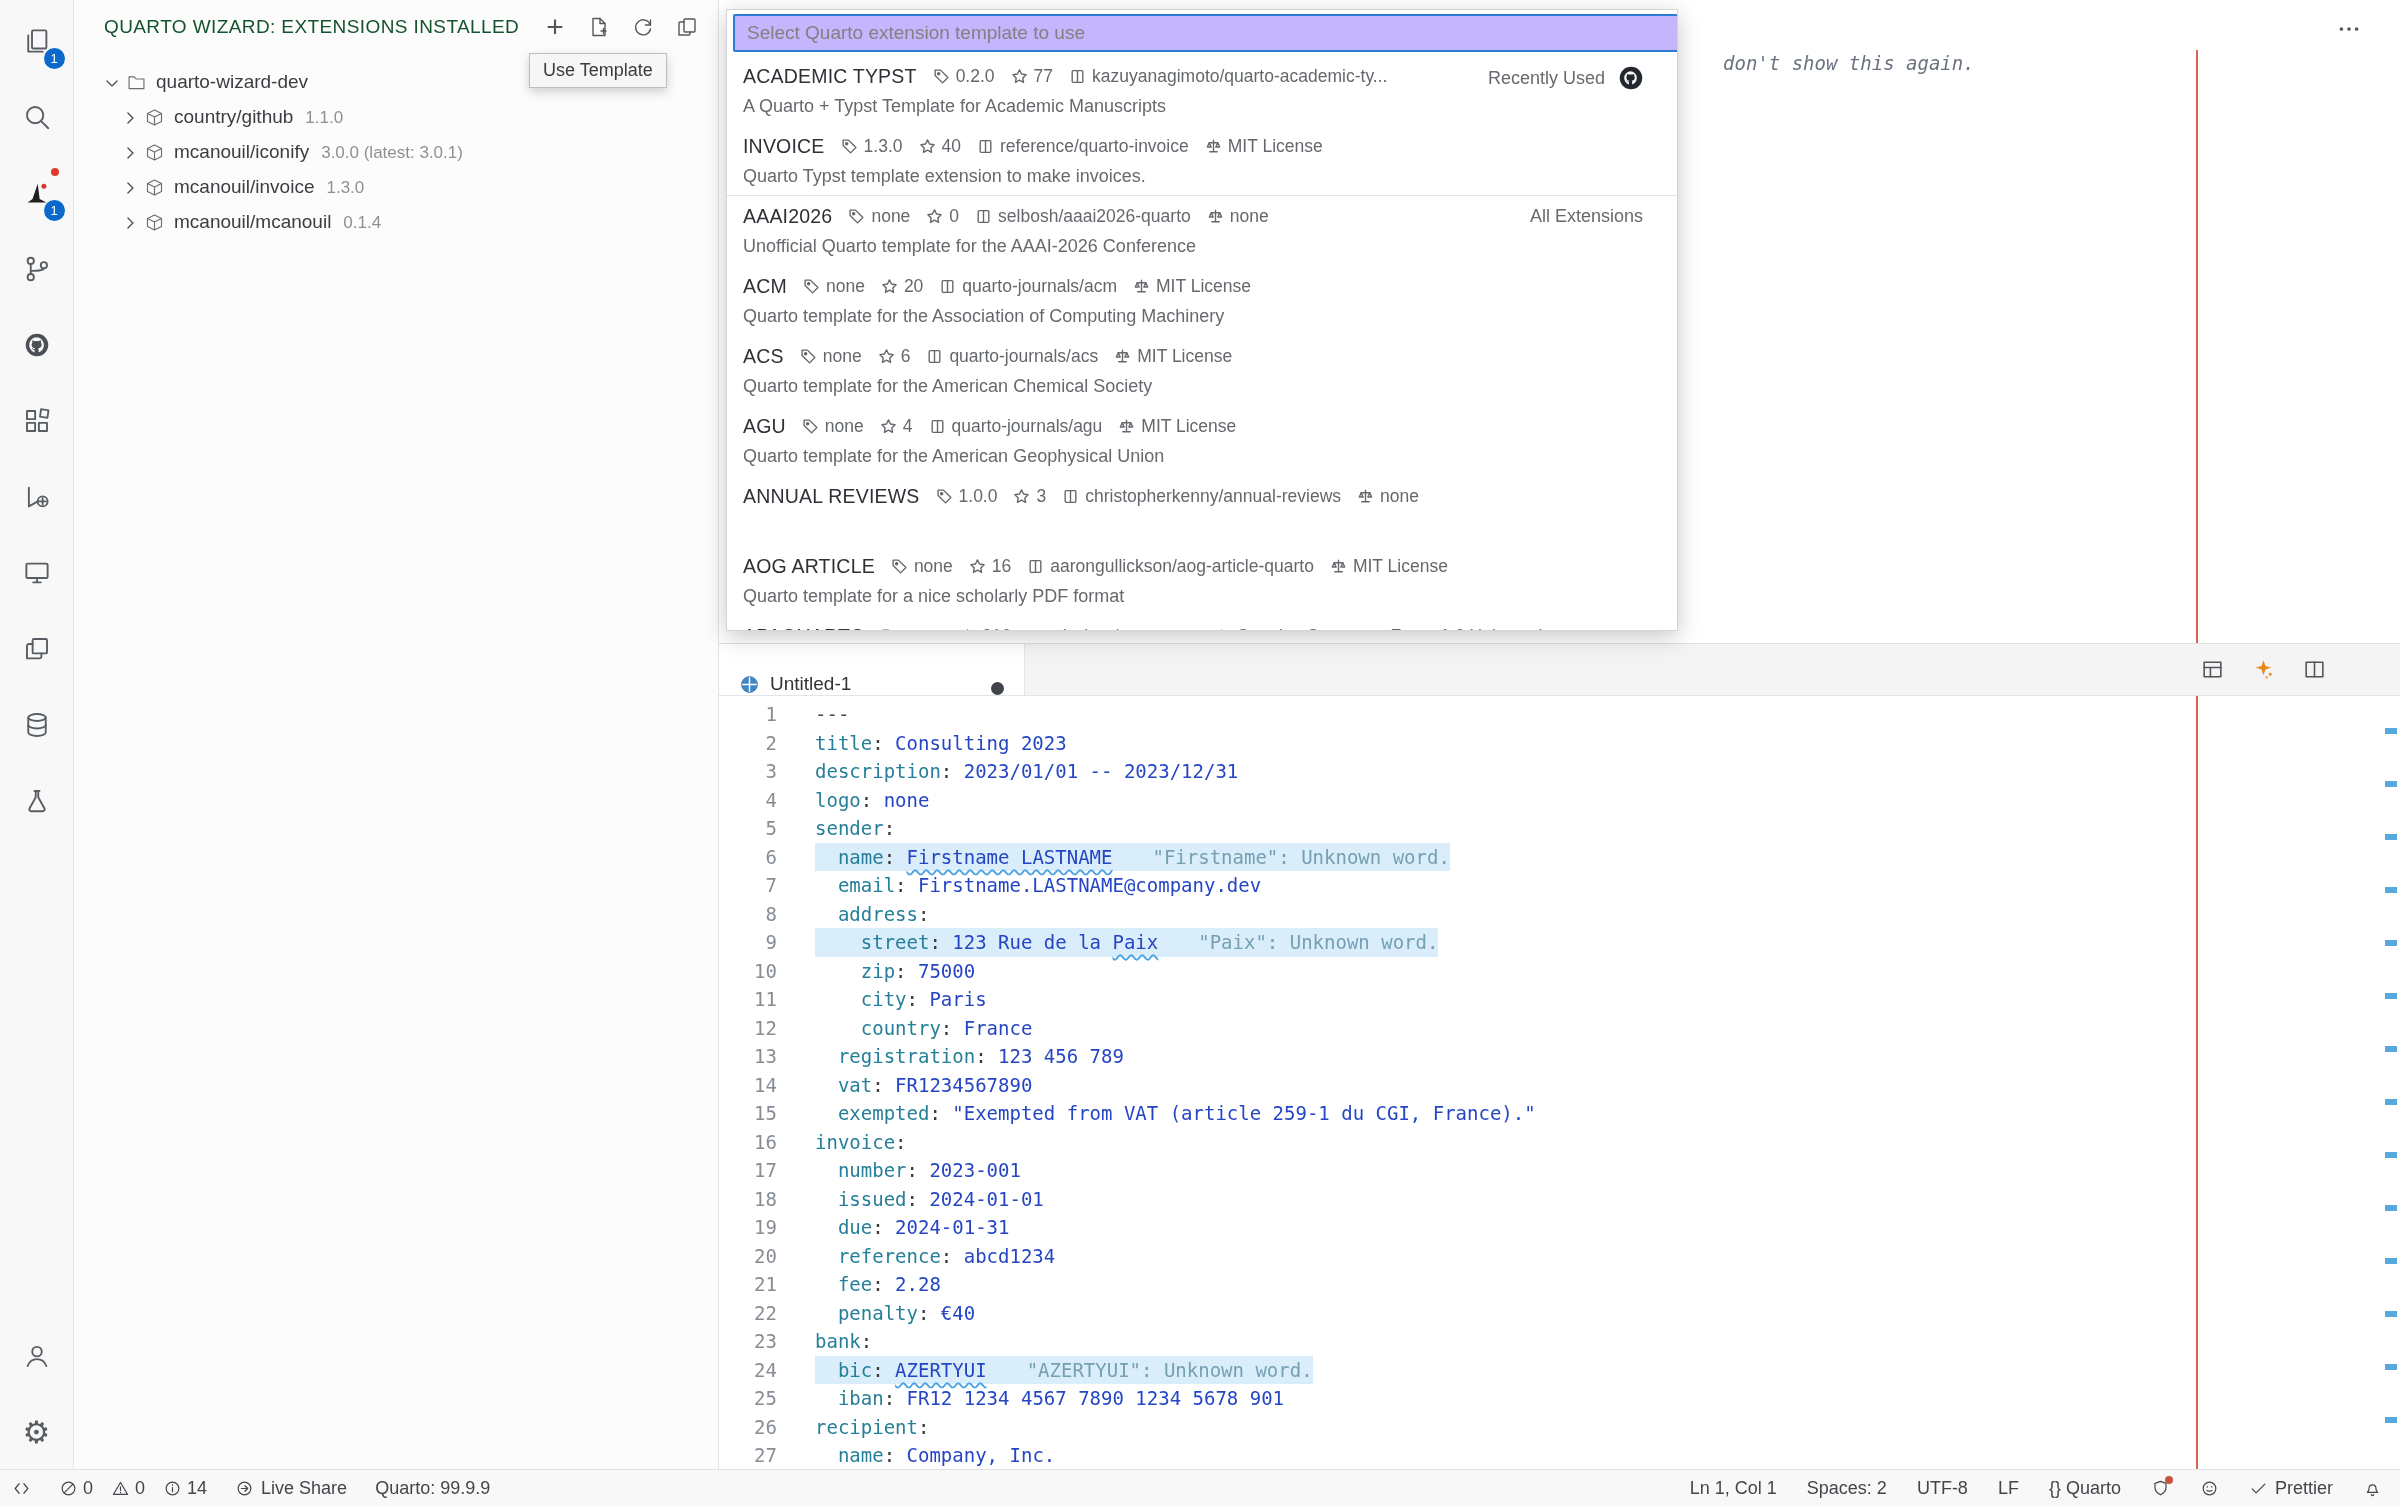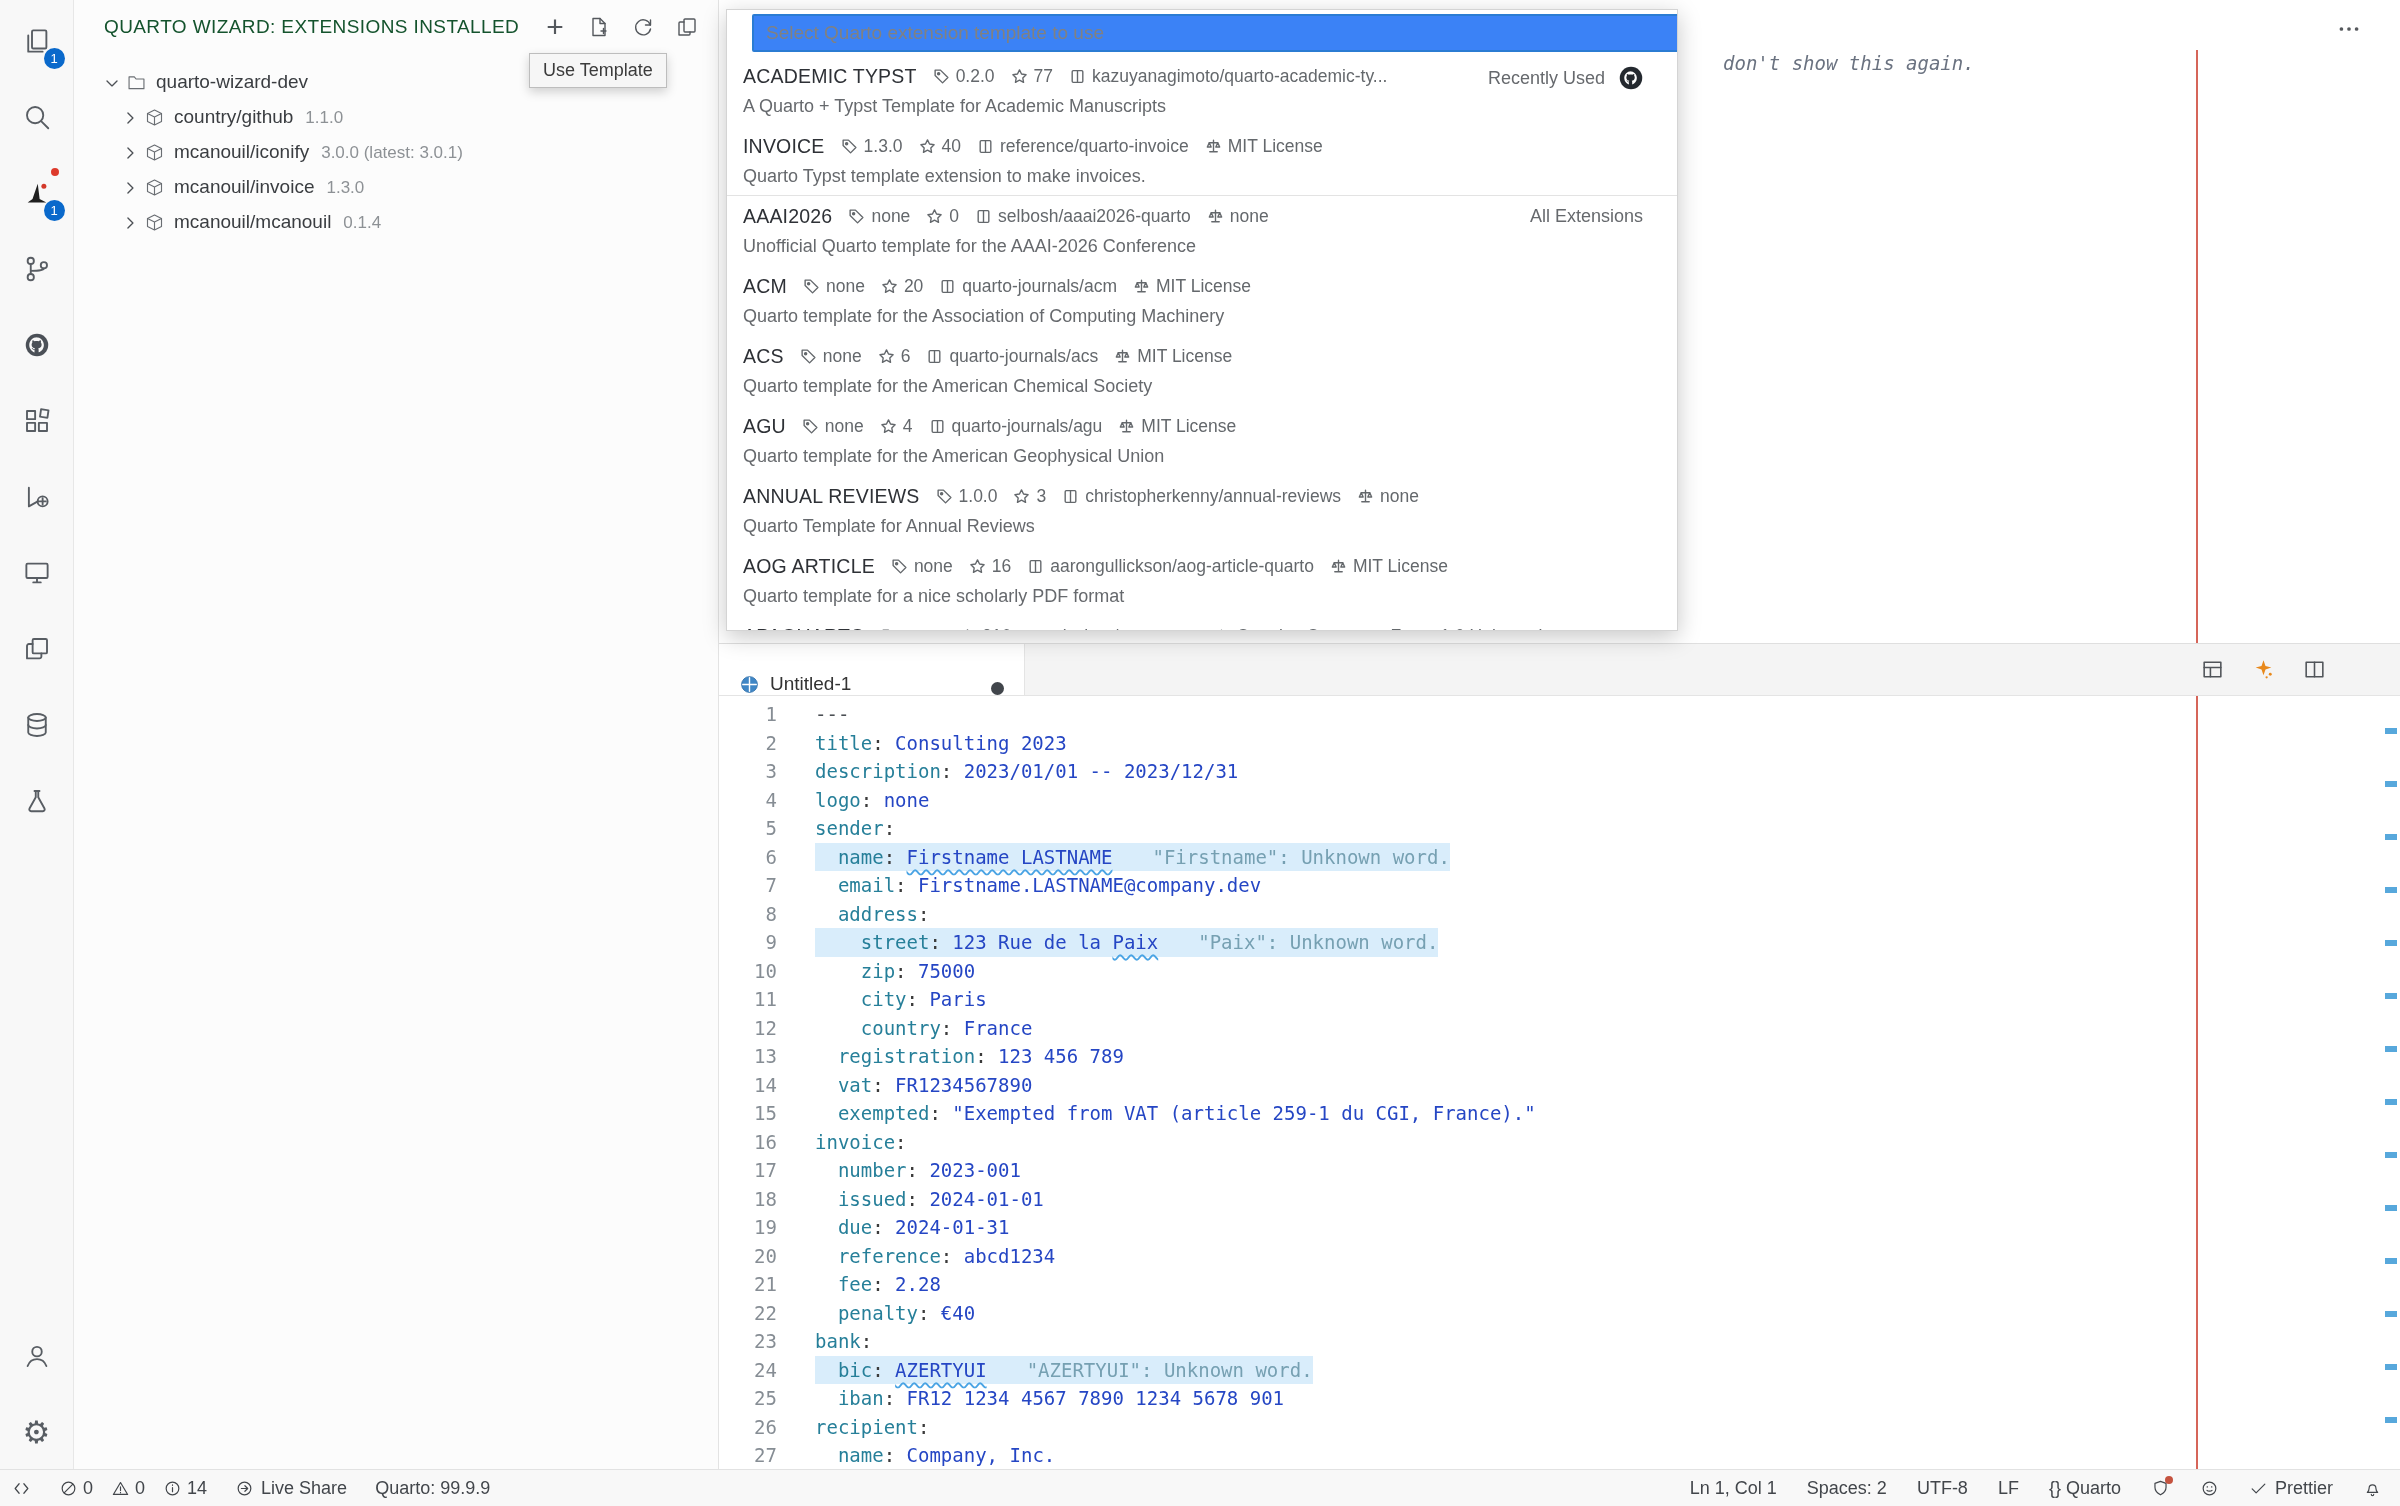--- a/index.html
+++ b/index.html
@@ -71,22 +71,22 @@
   .v{color:#2546c4}
   .sq{color:#2546c4;text-decoration:underline;text-decoration-style:wavy;text-decoration-color:#4aa4e4;
     text-decoration-thickness:1.5px;text-underline-offset:5px}
   .hint{color:#76a0b2;margin-left:40px}
   .minimap{position:absolute;right:3px;top:32px;width:12px;height:732px;
     background:repeating-linear-gradient(to bottom,#57a8dc 0 6px,transparent 6px 53px)}
 
   
   .quickpick{position:absolute;left:726px;top:9px;width:952px;height:622px;background:#fff;
     border:1px solid #d4d4d4;box-shadow:0 6px 22px rgba(0,0,0,.22);z-index:50;overflow:hidden}
-  .qp-input{display:block;width:1016px;margin:4px 25px;height:38px;border:2px solid #2b7cd3;border-radius:2px;
-    background:#3b82f6;font-family:"Liberation Sans",sans-serif;font-size:19px;color:#333;padding:0 12px;outline:none}
+  .qp-input{display:block;width:1016px;margin:4px 6px;height:38px;border:2px solid #2b7cd3;border-radius:2px;
+    background:#c4b5fd;font-family:"Liberation Sans",sans-serif;font-size:19px;color:#333;padding:0 12px;outline:none}
   .qp-input::placeholder{color:#818181}
   .qp-list{position:absolute;left:0;top:46px;right:0;bottom:0;overflow:hidden}
   .qp-item{position:relative;height:70px;padding:5px 16px 0 16px;cursor:pointer;background:#fff}
   .qp-item.sep{border-bottom:1px solid #e3e3e3}
   .qp-line1{display:flex;align-items:center;gap:16px;height:31px;white-space:nowrap}
   .qp-name{font-size:19.5px;color:#2e3136;letter-spacing:.2px}
   .qp-meta{display:inline-flex;align-items:center;gap:6px;color:#64686c;font-size:17.5px}
   .qp-meta svg{width:17px;height:17px;stroke:currentColor;fill:none;stroke-width:1.3;stroke-linecap:round;stroke-linejoin:round}
   .qp-desc{height:28px;line-height:28px;font-size:18px;color:#66696d;white-space:nowrap;overflow:hidden}
   .qp-right{position:absolute;right:34px;top:10px;display:flex;align-items:center;gap:14px}
@@ -722,21 +722,20 @@
             <span>christopherkenny/annual-reviews</span>
           </span>
           <span class="qp-meta">
             <svg viewBox="0 0 16 16">
               <path d="M8 2v11M4.5 13h7M4 4.5h8"></path>
               <path d="M4 4.5L2.2 8.5h3.6zM12 4.5l-1.8 4h3.6z"></path>
             </svg>
             <span>none</span>
           </span>
         </div>
-        <div class="qp-desc">Quarto Template for Annual Reviews</div>
         <div class="qp-right">
           
           
         </div>
       </div>
       <div class="qp-item">
         <div class="qp-line1">
           <span class="qp-name">AOG ARTICLE</span>
           <span class="qp-meta">
             <svg viewBox="0 0 16 16">

